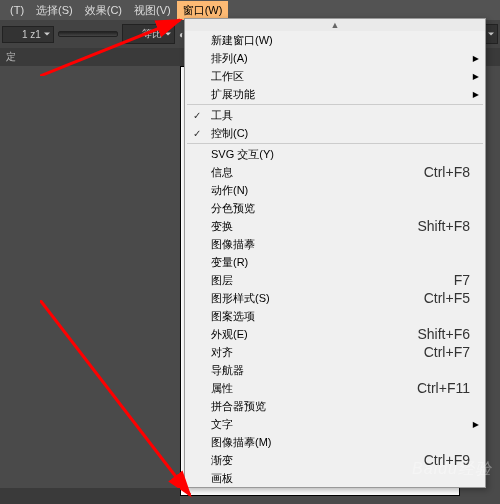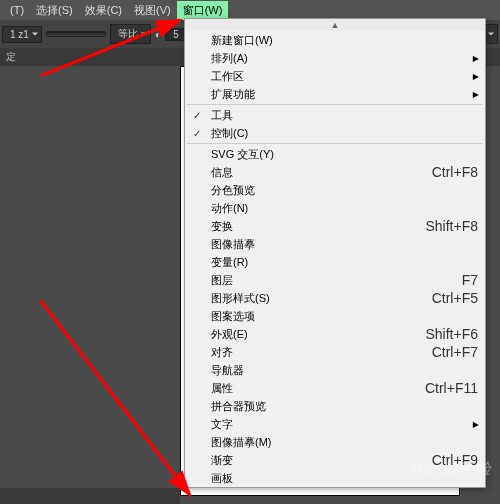--- a/index.html
+++ b/index.html
@@ -1,29 +1,29 @@
 <!DOCTYPE html>
 <html><head>
 <meta charset="utf-8">
 <style>
 * { margin: 0; padding: 0; box-sizing: border-box; font-family: "Microsoft YaHei", sans-serif; }
 body { width: 500px; height: 504px; background: #4a4a4a; overflow: hidden; position: relative; }
 .menubar { background: #535353; height: 20px; display: flex; align-items: center; font-size: 11px; color: #ddd; padding: 0 4px; }
 .menu-item { padding: 2px 6px; cursor: pointer; }
-.menu-item.active { background: #86efac; color: #000; }
+.menu-item.active { background: #fdba74; color: #000; }
 .toolbar { background: #434343; height: 28px; display: flex; align-items: center; padding: 0 2px; gap: 4px; }
-.tb-dropdown { background: #333; color: #ccc; font-size: 10px; padding: 2px 12px 2px 7px; border: 1px solid #222; position: relative; }
+.tb-dropdown { background: #333; color: #ccc; font-size: 10px; padding: 2px 12px 2px 19px; border: 1px solid #222; position: relative; }
 .tb-chev::after { content: ''; position: absolute; right: 3px; top: 50%; border: 3px solid transparent; border-top-color: #ccc; transform: translateY(-25%); }
 .tb-slider { width: 60px; height: 6px; background: linear-gradient(#222,#444); border: 1px solid #222; border-radius: 2px; }
 .tb-text { color: #ccc; font-size: 10px; }
 .tb-input { width: 22px; background: #2a2a2a; color: #ccc; font-size: 10px; border: 1px solid #222; text-align: center; }
 .tool-options { background: #3a3a3a; height: 18px; color: #bbb; font-size: 10px; padding: 2px 6px; display: flex; align-items: center; }
 .canvas-area { position: absolute; top: 66px; left: 180px; width: 280px; height: 430px; background: #fff; border: 1px solid #000; }
 .dropdown-menu { position: absolute; top: 18px; left: 184px; width: 302px; background: #f0f0f0; border: 1px solid #999; box-shadow: 2px 2px 6px rgba(0,0,0,0.3); max-height: 484px; overflow: visible; }
-.menu-row { display: flex; align-items: center; height: 18px; font-size: 11px; color: #000; padding: 0 7px 0 26px; position: relative; }
+.menu-row { display: flex; align-items: center; height: 18px; font-size: 11px; color: #000; padding: 0 15px 0 26px; position: relative; }
 .menu-row .shortcut { margin-left: auto; color: #333; font-size: 14px; }
 .menu-row .submenu-arrow { position: absolute; right: 6px; font-size: 8px; }
 .menu-row .check { position: absolute; left: 8px; font-size: 10px; color: #333; }
 .menu-sep { height: 1px; background: #ccc; margin: 1px 2px; }
 .scroll-arrow { text-align: center; font-size: 9px; color: #666; padding: 1px 0; background: #eaeaea; }
 .red-arrow1 { position: absolute; pointer-events: none; top: 16px; left: 40px; width: 150px; height: 60px; }
 .red-arrow2 { position: absolute; pointer-events: none; top: 300px; left: 40px; width: 180px; height: 200px; }
 .watermark { position: absolute; bottom: 24px; right: 8px; color: rgba(255,255,255,0.35); font-size: 16px; font-style: italic; letter-spacing: 1px; pointer-events: none; }
 .bottom-bar { position: absolute; bottom: 0; left: 0; height: 16px; width: 180px; background: #3a3a3a; }
 </style>
@@ -83,24 +83,24 @@
       </div>
       <div class="menu-sep"></div>
       <div class="menu-row">
         <span>SVG 交互(Y)</span>
       </div>
       <div class="menu-row">
         <span>信息</span>
         <span class="shortcut">Ctrl+F8</span>
       </div>
       <div class="menu-row">
-        <span>分色预览</span>
+        <span>动作(N)</span>
       </div>
       <div class="menu-row">
-        <span>动作(N)</span>
+        <span>分色预览</span>
       </div>
       <div class="menu-row">
         <span>变换</span>
         <span class="shortcut">Shift+F8</span>
       </div>
       <div class="menu-row">
         <span>图像描摹</span>
       </div>
       <div class="menu-row">
         <span>变量(R)</span>

